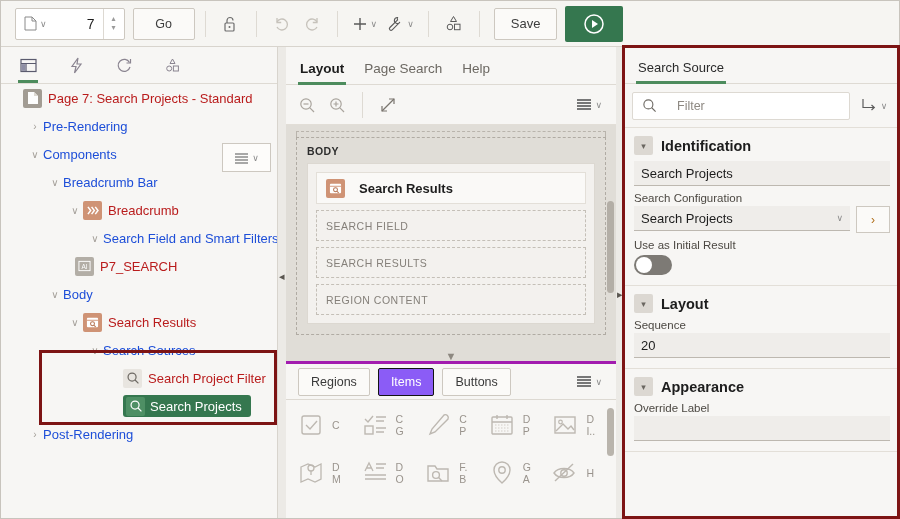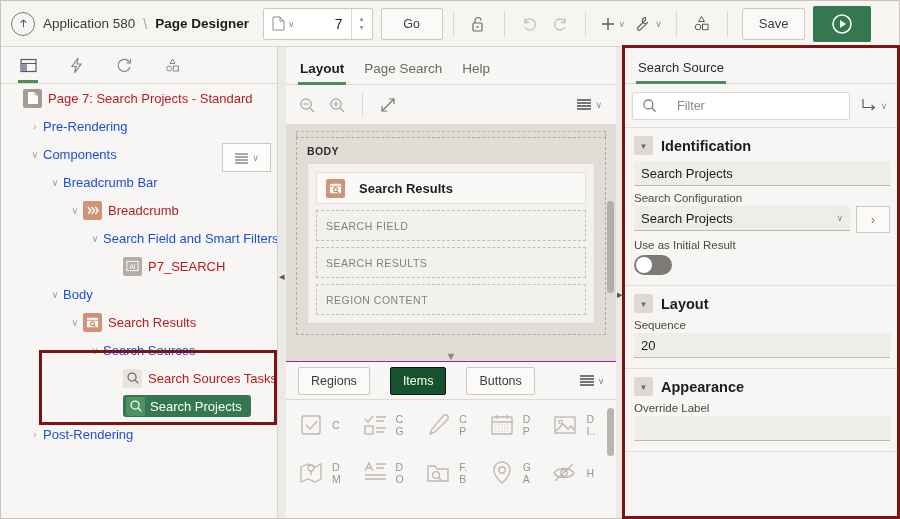--- a/index.html
+++ b/index.html
@@ -64,23 +64,23 @@
   .canvas{position:relative;height:236px;background:#e0ddd7;overflow:hidden;padding:6px 10px 0 10px;box-sizing:border-box;}
   .dashed-top{height:6px;border:1px dashed #b9b4ac;border-bottom:none;box-sizing:border-box;}
   .bodybox{border:1px dashed #b0aba3;padding:7px 10px 10px 10px;box-sizing:border-box;}
   .bodylbl{font-size:10.5px;font-weight:bold;color:#2d2d2d;letter-spacing:.4px;margin-bottom:6px;}
   .regioncard{background:#f3f1ee;border:1px solid #dcd8d1;padding:8px;box-sizing:border-box;}
   .regionhdr{background:#faf9f7;border:1px solid #e3dfd8;height:32px;display:flex;align-items:center;padding:0 9px;gap:8px;box-sizing:border-box;}
   .regionhdr .nm{font-size:13px;color:#1d1d1d;font-weight:bold;}
   .slot{height:31px;border:1px dashed #c4bfb7;margin-top:6px;display:flex;align-items:center;padding-left:9px;font-size:10.5px;letter-spacing:.5px;color:#85807a;box-sizing:border-box;}
   .vscroll{position:absolute;right:2px;top:76px;width:7px;height:92px;background:#b3aea6;border-radius:4px;}
   .arrowdown{position:absolute;left:50%;bottom:-1px;transform:translateX(-50%);color:#8d8880;font-size:11px;}
-  .cbottom{height:38px;display:flex;align-items:center;gap:20px;padding:0 10px 0 12px;box-sizing:border-box;border-top:1px solid #a21caf;background:#f7f6f4;}
+  .cbottom{height:38px;display:flex;align-items:center;gap:8px;padding:0 10px 0 12px;box-sizing:border-box;border-top:3px solid #a21caf;background:#f7f6f4;}
   .pbtn{height:26px;padding:0 12px;border:1px solid #cdc8c0;background:#fbfaf8;border-radius:2px;display:flex;align-items:center;font-size:12.5px;color:#3a3a3a;}
-  .pbtn.on{background:#14532d;border-color:#131313;color:#fff;}
+  .pbtn.on{background:#8b5cf6;border-color:#131313;color:#fff;}
   .gallery{position:relative;height:118px;border-top:1px solid #ddd9d2;padding:8px 4px 0 8px;box-sizing:border-box;background:#f7f6f4;}
   .grow{display:flex;align-items:flex-start;height:48px;}
   .gitem{flex:1;display:flex;align-items:center;gap:4px;}
   .gico{width:34px;height:34px;display:flex;align-items:center;justify-content:center;color:#b4afa8;flex:none;}
   .glbl{font-size:10.5px;color:#9a948d;line-height:12px;}
   .gscroll{position:absolute;right:2px;top:8px;width:7px;height:48px;background:#b9b4ac;border-radius:4px;}
 
   
   .splitR{position:absolute;left:615px;top:46px;width:8px;height:471px;background:#eceae6;}
   .splitR .grip{position:absolute;left:1px;top:240px;width:6px;height:14px;color:#5a5650;font-size:11px;line-height:14px;}
@@ -105,30 +105,20 @@
   .toggle .knob{width:16px;height:16px;border-radius:50%;background:#fff;}
   .hl-right{position:absolute;left:621px;top:44px;width:278px;height:474px;border:3px solid #7d1414;box-sizing:border-box;pointer-events:none;}
   svg{display:block;}
 </style>
 </head>
 <body>
 
 <div id="app">
 
   <div class="topbar">
-    <div class="breadcrumb">
-      <div class="up-btn">
-        <svg width="11" height="11" viewBox="0 0 12 12">
-            <path d="M6 2 L6 10 M6 2 L3 5 M6 2 L9 5" stroke="#44606a" stroke-width="1.1" fill="none"></path>
-          </svg>
-      </div>
-      <span class="bc-app">Application 580</span>
-      <span class="bc-sep">\</span>
-      <span class="bc-page">Page Designer</span>
-    </div>
 
     <div class="tb-group">
       <div class="pagebox">
         <div class="pgicon">
           <svg width="13" height="15" viewBox="0 0 13 15">
               <path d="M1 1 h7 l4 4 v9 h-11 z" fill="#fff" stroke="#8a8a8a" stroke-width="1"></path>
               <path d="M8 1 v4 h4" fill="none" stroke="#8a8a8a" stroke-width="1"></path>
             </svg>
           <span class="caret">∨</span>
         </div>
@@ -251,21 +241,21 @@
             <svg width="13" height="11" viewBox="0 0 14 12">
               <path d="M2 2 L5 6 L2 10 M6 2 L9 6 L6 10 M10 2 L13 6 L10 10" fill="none" stroke="#fff" stroke-width="1.6"></path>
             </svg>
           </span>
           <span class="tlabel dark">Breadcrumb</span>
         </div>
         <div class="tnode" style="padding-left: 86px;">
           <span class="tw">∨</span>
           <span class="tlabel">Search Field and Smart Filters</span>
         </div>
-        <div class="tnode" style="padding-left: 106px;">
+        <div class="tnode" style="padding-left: 58px;">
           <span class="tw"></span>
           <span class="ticonbox" style="background:#b3aea6">
             <svg width="13" height="12" viewBox="0 0 14 12">
               <rect x="1" y="1" width="12" height="10" fill="none" stroke="#fff" stroke-width="1"></rect>
               <text x="7" y="9" font-size="7" fill="#fff" text-anchor="middle" font-family="Liberation Sans">AI</text>
             </svg>
           </span>
           <span class="tlabel dark">P7_SEARCH</span>
         </div>
         <div class="tnode" style="padding-left: 46px;">
@@ -289,21 +279,21 @@
           <span class="tlabel">Search Sources</span>
         </div>
         <div class="tnode" style="padding-left: 106px;">
           <span class="tw"></span>
           <span class="ticonbox" style="background:#e8e5e0">
             <svg width="14" height="14" viewBox="0 0 15 15">
               <circle cx="6.5" cy="6.5" r="4.3" fill="none" stroke="#6e6a64" stroke-width="1.3"></circle>
               <path d="M9.7 9.7 L13.3 13.3" stroke="#6e6a64" stroke-width="1.3"></path>
             </svg>
           </span>
-          <span class="tlabel dark">Search Sources Tasks</span>
+          <span class="tlabel dark">Search Project Filter</span>
         </div>
         <div class="tnode" style="padding-left: 106px;">
           <span class="tw"></span>
           <span class="selpill">
             <span class="ticonbox">
               <svg width="14" height="14" viewBox="0 0 15 15">
                 <circle cx="6.5" cy="6.5" r="4.3" fill="none" stroke="#ffffff" stroke-width="1.3"></circle>
                 <path d="M9.7 9.7 L13.3 13.3" stroke="#ffffff" stroke-width="1.3"></path>
               </svg>
             </span>

